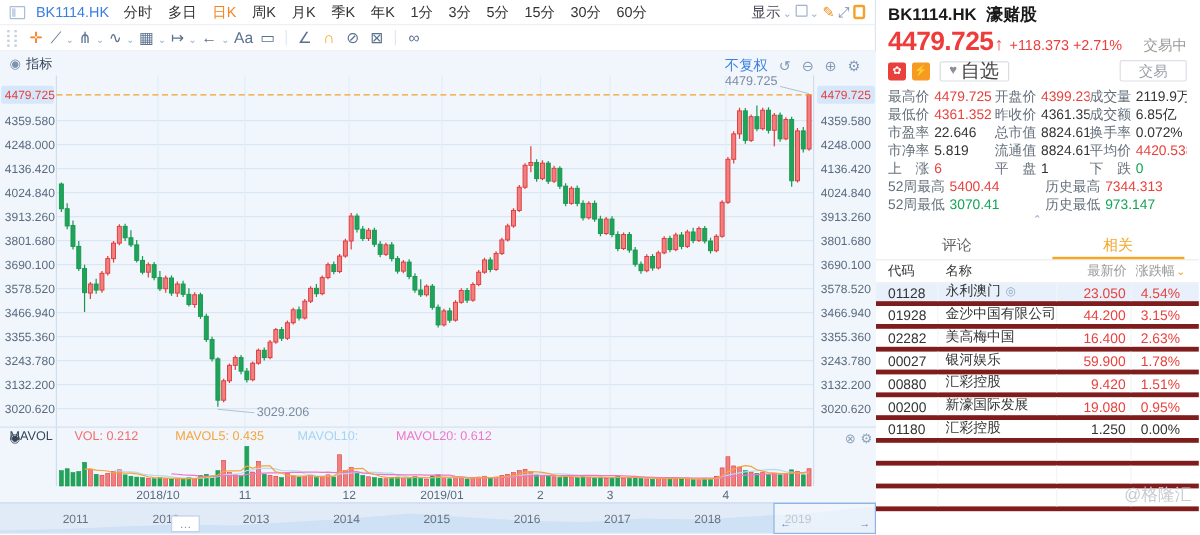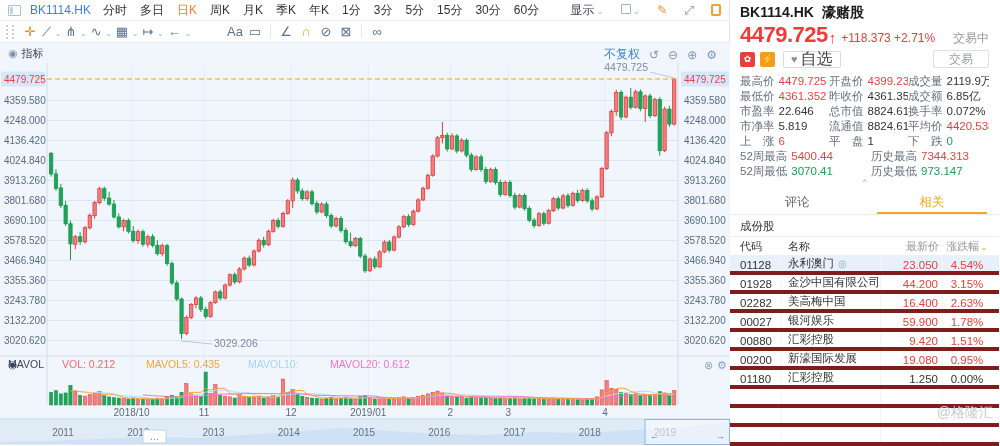--- a/index.html
+++ b/index.html
@@ -6,21 +6,21 @@
   *{box-sizing:border-box;}
   .app{width:1000px;height:446px;font-family:"Liberation Sans",sans-serif;display:flex;background:#fff;overflow:hidden;position:relative;}
   .leftcol{width:730px;border-right:1px solid #dfe3ea;display:flex;flex-direction:column;}
   
   .topbar{height:21px;border-bottom:1px solid #edf1f6;display:flex;align-items:center;padding:0 8px;font-size:12px;color:#333;}
   .winicon{width:13px;height:11px;border:1px solid #a9bdd4;border-radius:1px;position:relative;margin-right:9px;}
   .winicon::after{content:"";position:absolute;left:1px;top:1px;bottom:1px;width:3px;background:#c3d2e4;}
   .symb{color:#3b7fe4;margin-right:12px;}
   .period{margin-right:13px;cursor:pointer;white-space:nowrap;}
   .period.active{color:#f5831f;}
-  .tb-right{margin-left:auto;display:flex;align-items:center;gap:17px;color:#445;justify-content:center;}
+  .tb-right{margin-left:auto;display:flex;align-items:center;gap:3px;color:#445;justify-content:center;}
   .caret{font-size:9px;color:#9fb4cc;margin-left:2px;}
   .sq{display:inline-block;width:10px;height:10px;border:1px solid #9fb4cc;border-radius:1px;}
   .pencil{color:#f08c1e;font-size:12px;}
   .expand{color:#7d92ab;font-size:12px;}
   .ptoggle{display:inline-block;width:10px;height:12px;border:2px solid #f5a028;border-radius:2px;}
   
   .toolbar{height:22px;border-bottom:1px solid #e6ecf3;display:flex;align-items:center;padding:0 4px;}
   .grip{width:8px;height:14px;border-left:2px dotted #c3cfdd;border-right:2px dotted #c3cfdd;margin:0 6px 0 2px;}
   .tool{min-width:20px;text-align:center;font-size:13px;color:#5b7290;cursor:pointer;padding:0 2px;white-space:nowrap;}
   .tool .tcaret{font-size:8px;color:#9fb4cc;}
@@ -109,21 +109,21 @@
     <div class="toolbar">
       <span class="grip"></span>
       <span id="tools" style="display:flex;align-items:center;">
           <span class="tool" style="color: rgb(245, 131, 31);">✛</span>
           <span class="tool" style="color: rgb(91, 114, 144);">⟋ <span class="tcaret">⌄</span></span>
           <span class="tool" style="color: rgb(91, 114, 144);">⋔ <span class="tcaret">⌄</span></span>
           <span class="tool" style="color: rgb(91, 114, 144);">∿ <span class="tcaret">⌄</span></span>
           <span class="tool" style="color: rgb(91, 114, 144);">▦ <span class="tcaret">⌄</span></span>
           <span class="tool" style="color: rgb(91, 114, 144);">↦ <span class="tcaret">⌄</span></span>
           <span class="tool" style="color: rgb(91, 114, 144);">← <span class="tcaret">⌄</span></span>
-          <span class="tool" style="color: rgb(91, 114, 144); margin-left: 32px;">Aa</span>
+          <span class="tool" style="color: rgb(91, 114, 144);">Aa</span>
           <span class="tool" style="color: rgb(91, 114, 144);">▭</span>
           <span class="tsep"></span>
           <span class="tool" style="color: rgb(91, 114, 144);">∠</span>
           <span class="tool" style="color: rgb(245, 166, 35);">∩</span>
           <span class="tool" style="color: rgb(91, 114, 144);">⊘</span>
           <span class="tool" style="color: rgb(91, 114, 144);">⊠</span>
           <span class="tsep"></span>
           <span class="tool" style="color: rgb(91, 114, 144);">∞</span>
         </span>
     </div>
@@ -744,21 +744,20 @@
         <div class="stat">
           <span class="l">历史最低</span>
           <span class="v-green">973.147</span>
         </div>
       </div>
     <div class="collapse">⌃</div>
     <div class="tabs" id="tabs">
         <div class="tab">评论</div>
         <div class="tab active">相关</div>
       </div>
-    <div class="sechead">成份股</div>
     <div class="thead">
       <span class="c-code" style="border:none;">代码</span>
       <span class="c-name" style="border:none;">名称</span>
       <span class="c-price" style="border:none;">最新价</span>
       <span class="c-pct"><span>涨跌幅</span><span class="sortcaret">⌄</span></span>
     </div>
     <div id="tbody">
         <div class="trow hl">
           <span class="c-code">01128</span>
           <span class="c-name">永利澳门 <span class="tgt">◎</span></span>

